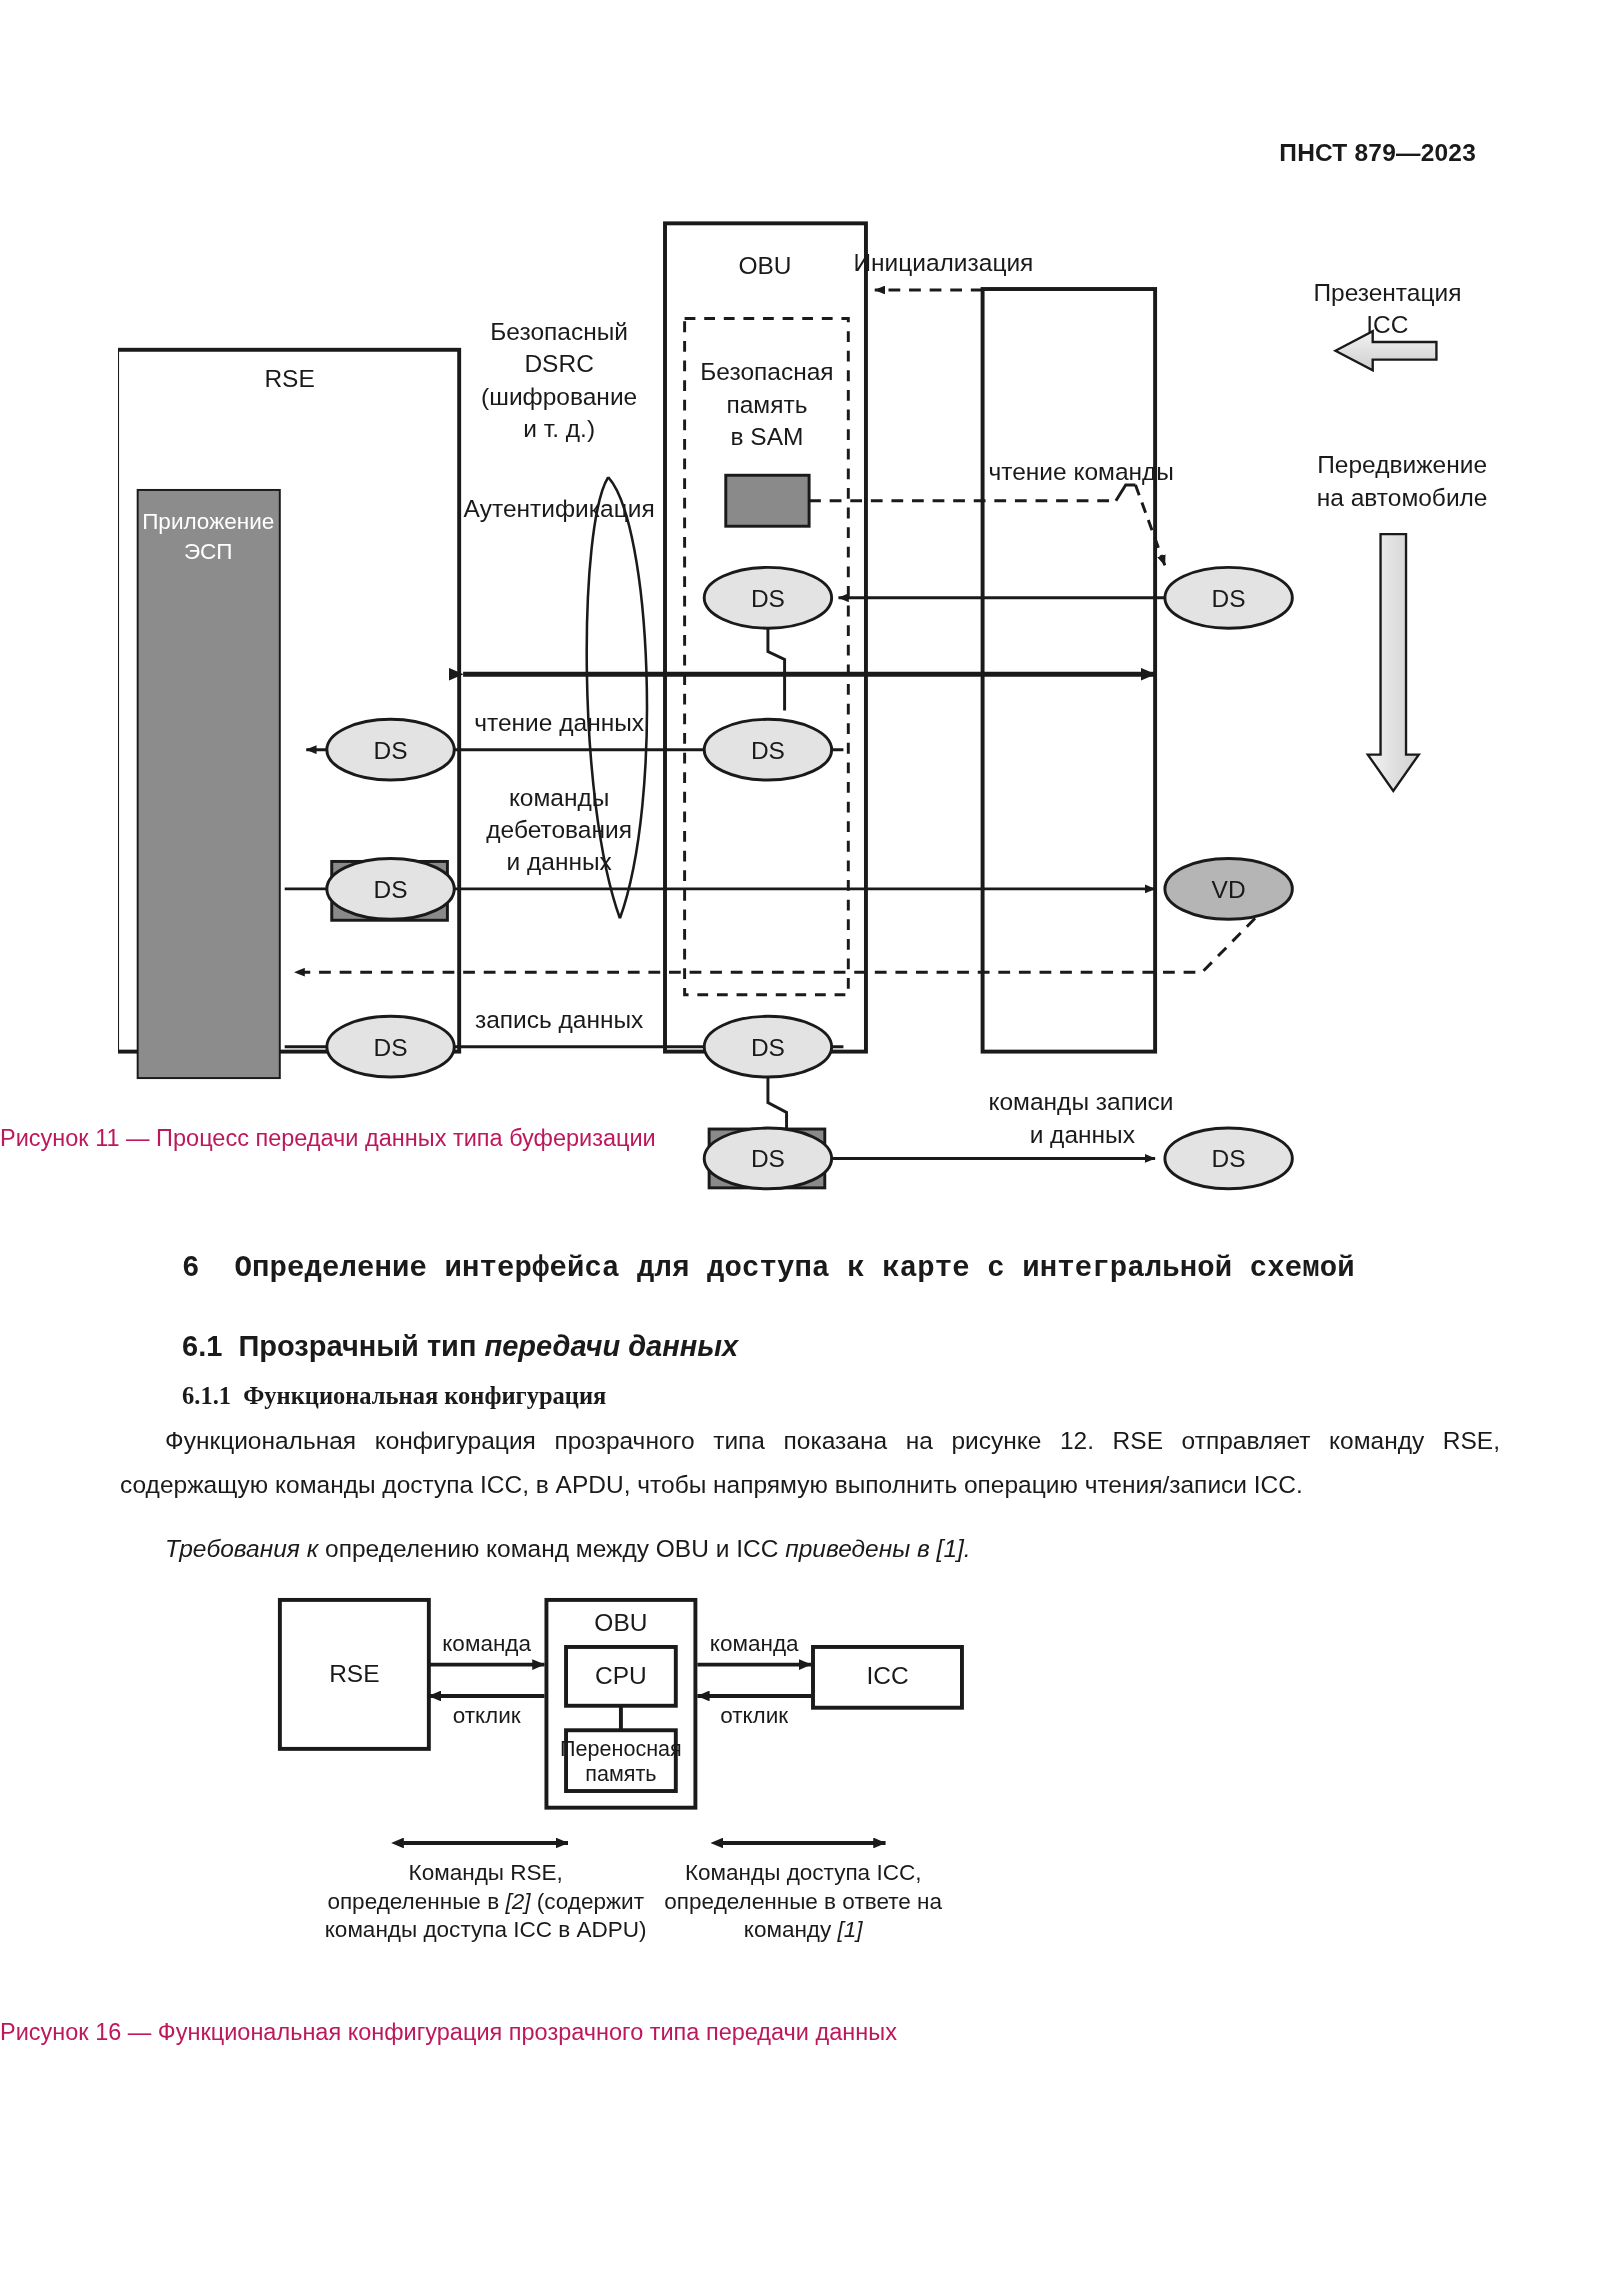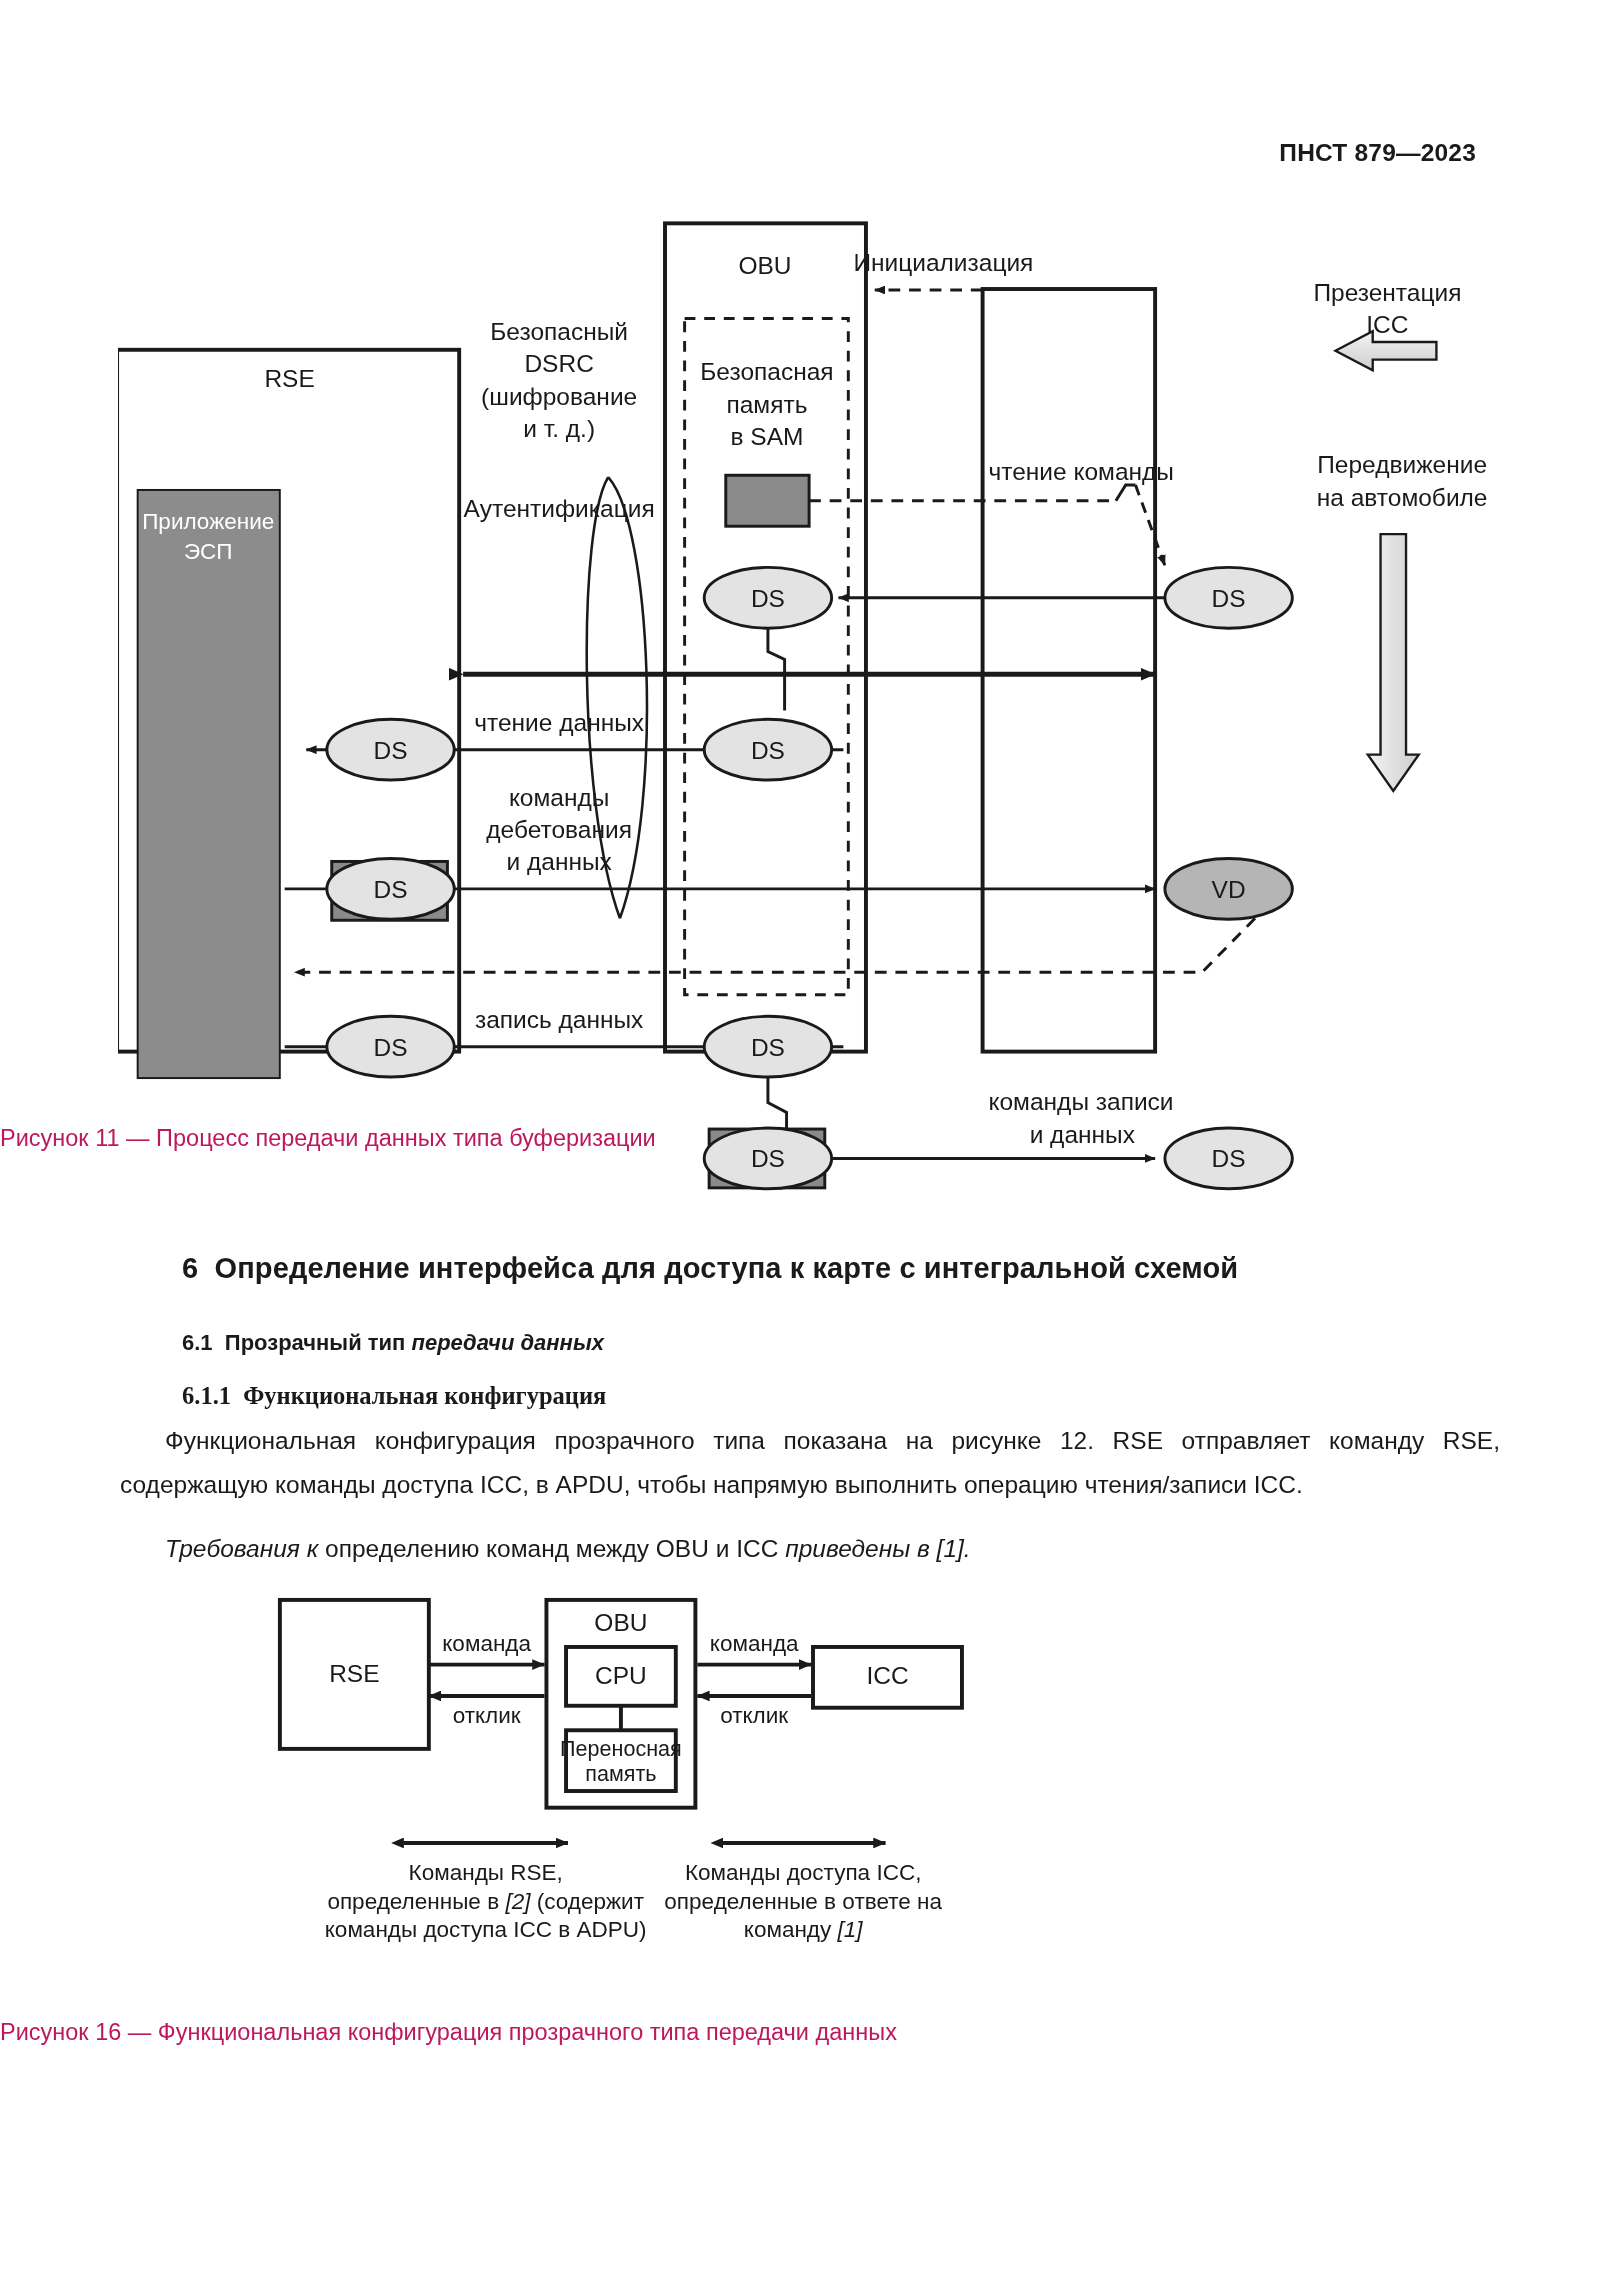--- a/index.html
+++ b/index.html
@@ -31,25 +31,25 @@
   .fig-caption{
     position:absolute; width:1621px; left:0;
     text-align:left; font-size:23.5px; color:#be185d;
   }
   #cap11{top:1125px;}
   #cap12{top:2019px;}
 
   
   .h1{
     position:absolute; left:182px; top:1252px;
-    font-size:29px; font-weight:bold; letter-spacing:0.1px;
+    font-size:29px; font-weight:bold; letter-spacing:0.1px;font-family:Liberation Mono, monospace;
   }
   .h2{
     position:absolute; left:182px; top:1330px;
-    font-size:22px; font-weight:bold;
+    font-size:29px; font-weight:bold;
   }
   .h2 em{font-style:italic;}
   .h3{
     position:absolute; left:182px; top:1382px;
     font-size:24.5px; font-weight:bold;font-family:Liberation Serif, serif;
   }
   .para{
     position:absolute; left:120px; width:1380px;
     font-size:24.5px; line-height:44px; text-align:justify;
   }

